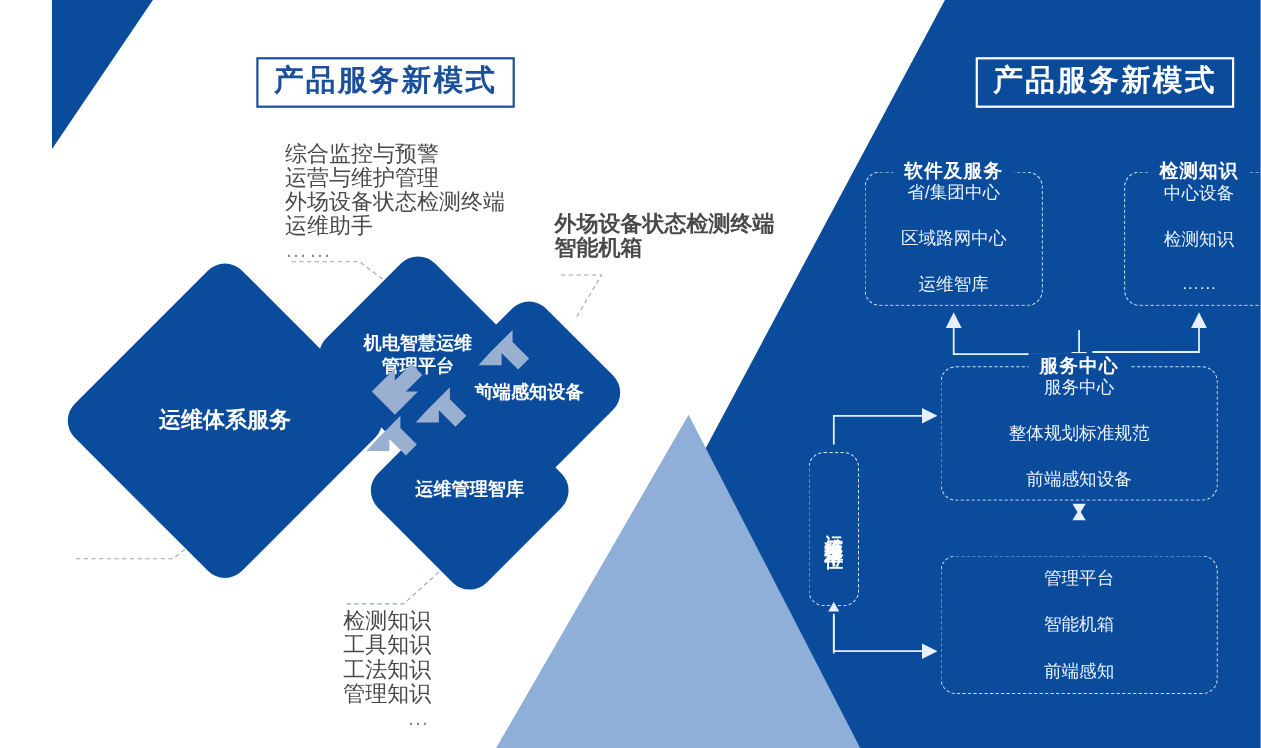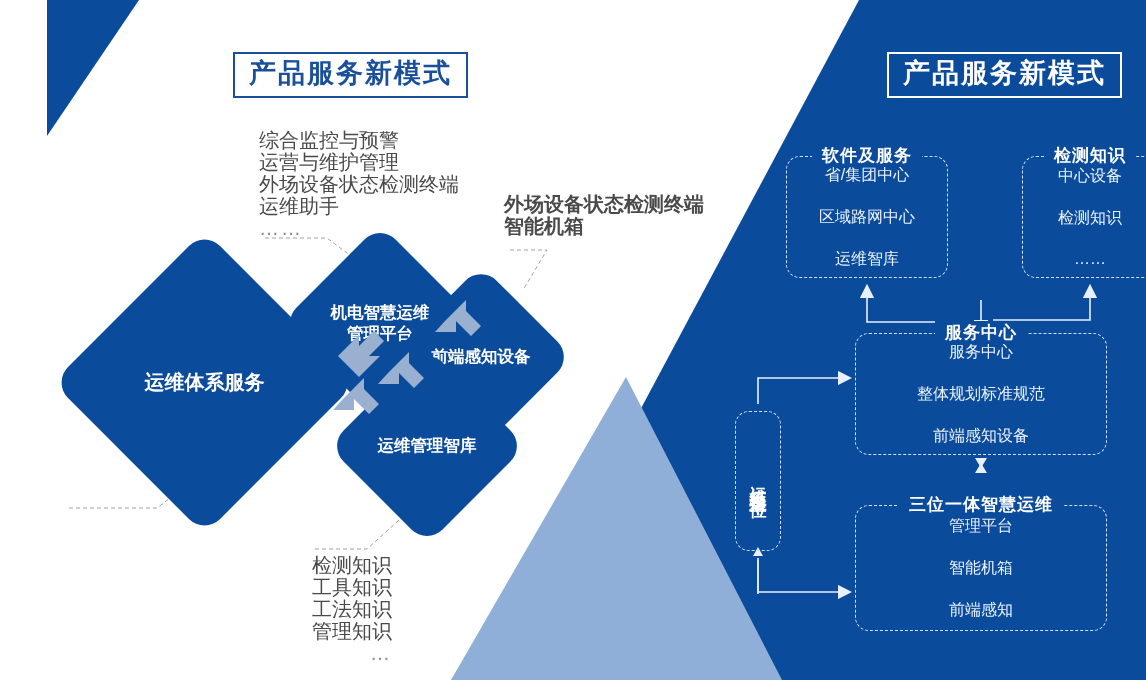--- a/index.html
+++ b/index.html
@@ -267,21 +267,20 @@
   <div class="dbox" id="box-center">
     <div class="hdr">服务中心</div>
     <div class="body">
       <div>服务中心</div>
       <div>整体规划标准规范</div>
       <div>前端感知设备</div>
     </div>
   </div>
 
   <div class="dbox" id="box-trinity">
-    <div class="hdr">三位一体智慧运维</div>
     <div class="body">
       <div>管理平台</div>
       <div>智能机箱</div>
       <div>前端感知</div>
     </div>
   </div>
 
   <div class="dbox" id="box-unit">
     <div class="vlabel">运维承担单位</div>
   </div>

